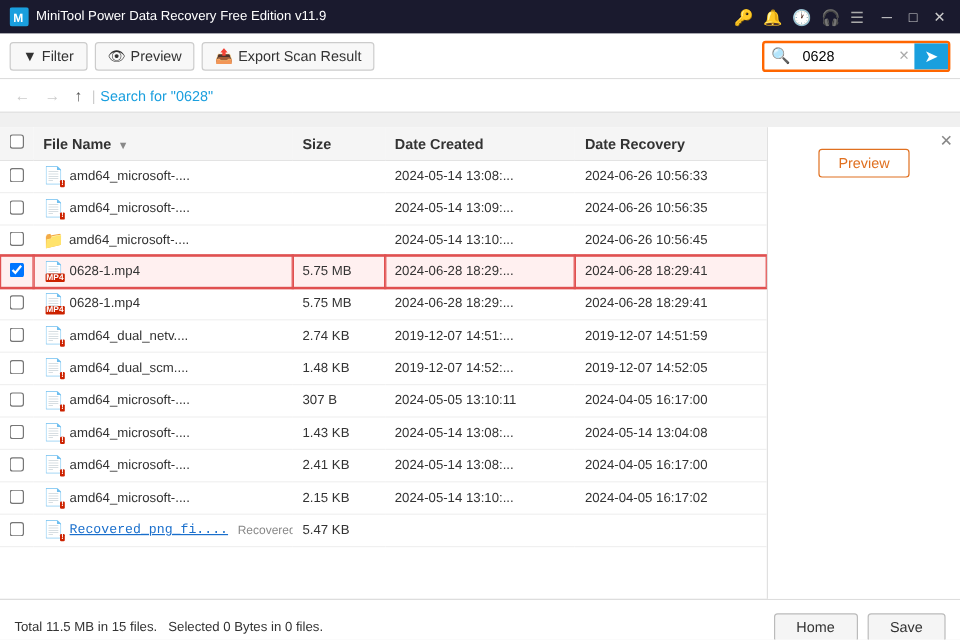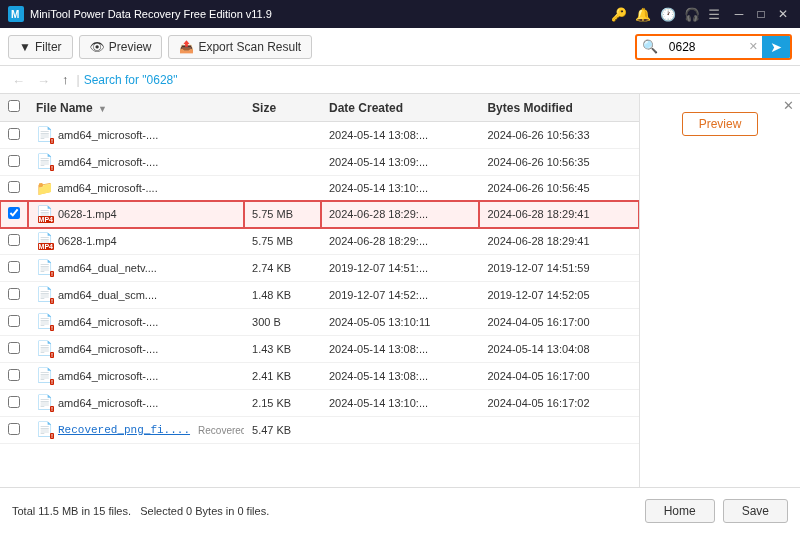--- a/index.html
+++ b/index.html
@@ -92,20 +92,21 @@
     }
     .nav-btn:disabled { color: #ccc; cursor: default; }
     .nav-separator { color: #ccc; }
     .nav-path { color: #1a9fde; font-size: 12px; }
 
     
     .main-area {
       display: flex;
       height: calc(533px - 28px - 38px - 28px - 46px);
       background: #fff;
+      margin-top: 12px;
     }
 
     
     .file-list { flex: 1; overflow-y: auto; border-right: 1px solid #e0e0e0; }
     
     
     .file-table { width: 100%; border-collapse: collapse; }
     .file-table thead { background: #f5f5f5; }
     .file-table th {
       padding: 6px 8px;
@@ -253,21 +254,21 @@
       <thead>
         <tr>
           <th class="checkbox-cell">
             <input type="checkbox" class="checkbox" style="">
           </th>
           <th>
             File Name <span class="th-sort">▼</span>
           </th>
           <th>Size</th>
           <th>Date Created</th>
-          <th>Bytes Modified</th>
+          <th>Date Recovery</th>
         </tr>
       </thead>
       <tbody id="file-table-body">
 
       <tr>
     <td class="checkbox-cell">
       <input type="checkbox" class="checkbox" style="">
     </td>
     <td class="filename-cell">
       <div class="file-icon">
@@ -395,21 +396,21 @@
     <td class="filename-cell">
       <div class="file-icon">
         <span style="position:relative;display:inline-block;width:18px;height:18px;">
       <span style="font-size:14px;">📄</span>
       <span style="position:absolute;bottom:0;right:0;background:#cc2200;color:#fff;font-size:6px;padding:0 1px;border-radius:1px;font-weight:bold;">!</span>
     </span>
         <span style="">amd64_microsoft-....</span>
 
       </div>
     </td>
-    <td>300 B</td>
+    <td>307 B</td>
     <td>2024-05-05 13:10:11</td>
     <td>2024-04-05 16:17:00</td>
   </tr>
           <tr>
     <td class="checkbox-cell">
       <input type="checkbox" class="checkbox" style="">
     </td>
     <td class="filename-cell">
       <div class="file-icon">
         <span style="position:relative;display:inline-block;width:18px;height:18px;">

